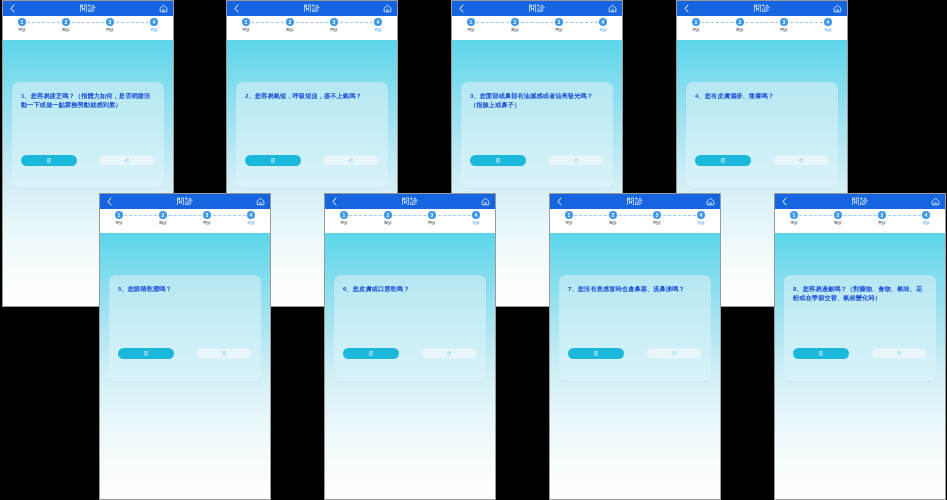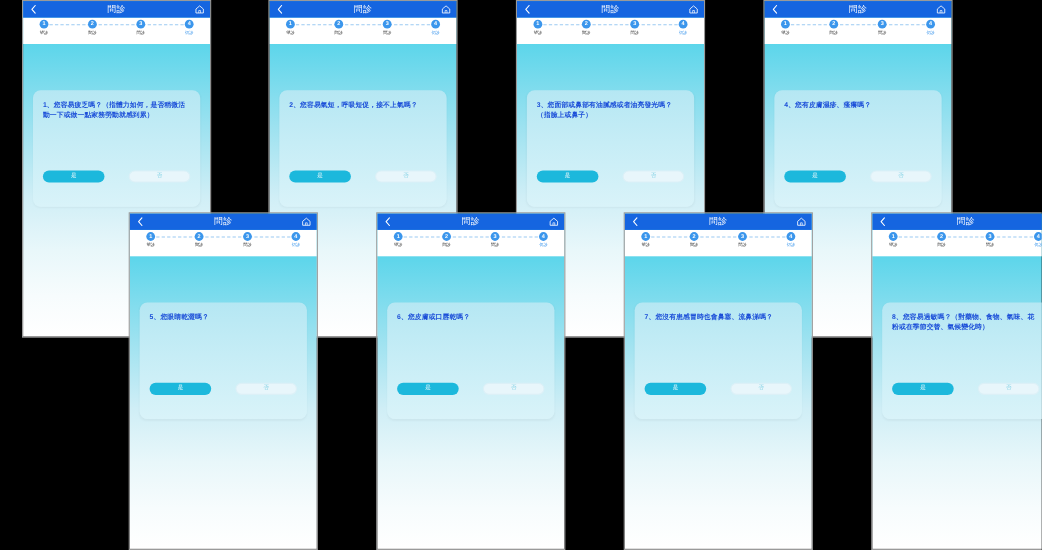--- a/index.html
+++ b/index.html
@@ -29,21 +29,20 @@
                 #47cfe8 0%,
                 #55d4ea 10%,
                 #9ee2f0 38%,
                 #cfeef6 58%,
                 #e8f7fa 74%,
                 #f7fcfd 88%,
                 #ffffff 100%);
     border: 1px solid #9a9a9a;
     box-sizing: border-box;
     overflow: hidden;
-    margin-left: 18px;
   }
 
   
   .r1 { top: 0px; }
   .r2 { top: 193px; }
 
   
   .appbar {
     height: 15px;
     background: #1565e0;

